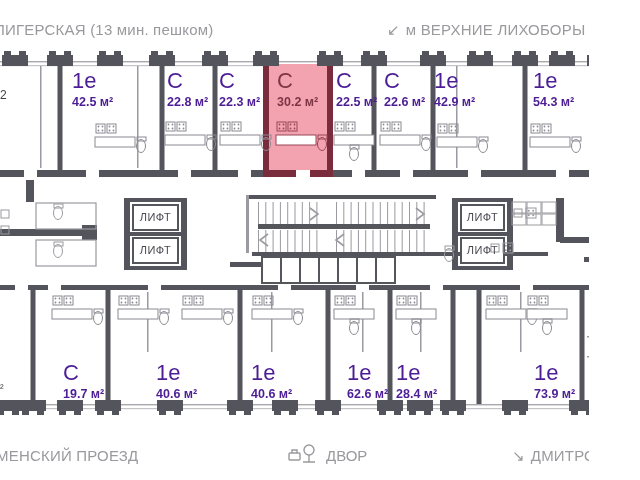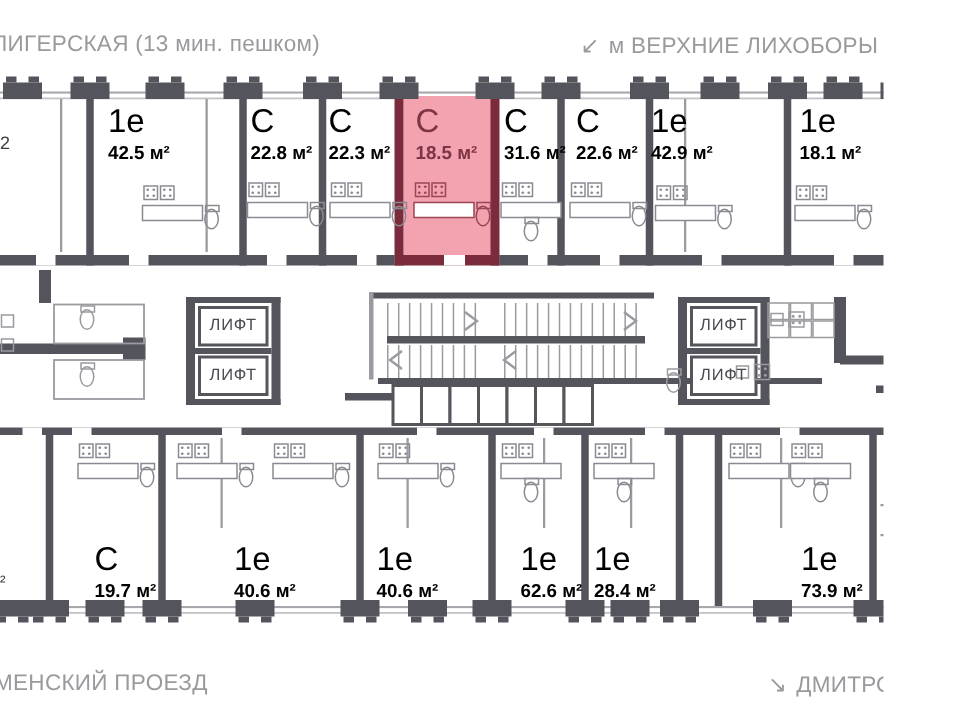--- a/index.html
+++ b/index.html
@@ -1,21 +1,21 @@
 <!DOCTYPE html>
 <html><head>
 <meta charset="utf-8">
 <style>
   html,body{margin:0;padding:0;background:#fff;}
   .screen{position:relative;width:589px;height:480px;background:#fff;overflow:hidden;
           font-family:"Liberation Sans",sans-serif;-webkit-font-smoothing:antialiased;}
   .street{position:absolute;font-size:15px;color:#9A9A9E;white-space:nowrap;letter-spacing:.2px;}
   .street .arr{font-size:15px;color:#9A9A9E;margin-right:6px;}
   #plan{position:absolute;left:0;top:0;}
-  .apt{position:absolute;color:#000000;line-height:1;cursor:pointer;}
+  .apt{position:absolute;color:#4c1d95;line-height:1;cursor:pointer;}
   .apt .t{font-size:22px;font-weight:500;}
   .apt .a{font-size:12.5px;margin-top:4px;font-weight:700;}
   .apt.hl{color:#7D3545;}
   .lift{position:absolute;width:45px;text-align:center;font-size:11px;color:#4A4A52;letter-spacing:.5px;}
   .frag{position:absolute;color:#3E3E46;line-height:1;}
   .wm{position:absolute;left:428px;top:356px;font-size:34px;font-weight:bold;color:#BFBFC4;opacity:.45;letter-spacing:4px;}
   .dvor{position:absolute;left:287px;top:443px;display:flex;align-items:center;gap:7px;color:#9A9A9E;font-size:15px;}
 </style>
 </head>
 <body>
@@ -523,37 +523,37 @@
   <div class="apt" style="left:167px;top:70px;">
     <div class="t">С</div>
     <div class="a">22.8 м²</div>
   </div>
   <div class="apt" style="left:219px;top:70px;">
     <div class="t">С</div>
     <div class="a">22.3 м²</div>
   </div>
   <div class="apt hl" style="left:277px;top:70px;">
     <div class="t">С</div>
-    <div class="a">18.5 м²</div>
+    <div class="a">30.2 м²</div>
   </div>
   <div class="apt" style="left:336px;top:70px;">
     <div class="t">С</div>
-    <div class="a">31.6 м²</div>
+    <div class="a">22.5 м²</div>
   </div>
   <div class="apt" style="left:384px;top:70px;">
     <div class="t">С</div>
     <div class="a">22.6 м²</div>
   </div>
   <div class="apt" style="left:434px;top:70px;">
     <div class="t">1е</div>
     <div class="a">42.9 м²</div>
   </div>
   <div class="apt" style="left:533px;top:70px;">
     <div class="t">1е</div>
-    <div class="a">18.1 м²</div>
+    <div class="a">54.3 м²</div>
   </div>
 
   <div class="apt" style="left:63px;top:362px;">
     <div class="t">С</div>
     <div class="a">19.7 м²</div>
   </div>
   <div class="apt" style="left:156px;top:362px;">
     <div class="t">1е</div>
     <div class="a">40.6 м²</div>
   </div>
@@ -583,16 +583,27 @@
   <div class="frag" style="left:0;top:383px;font-size:11px;">²</div>
   <div class="frag" style="left:626px;top:183px;font-size:22px;font-weight:500;">2</div>
   <div class="frag" style="left:626px;top:207px;font-size:12px;">5</div>
   <div class="frag" style="left:622px;top:240px;font-size:24px;font-weight:500;">3</div>
   <div class="frag" style="left:623px;top:264px;font-size:12px;">7</div>
 
 
   <div class="street" style="left:-4px;top:447px;">
     <span>МЕНСКИЙ ПРОЕЗД</span>
   </div>
+  <div class="dvor">
+    <svg width="32" height="24" viewBox="0 0 32 24">
+      <g fill="none" stroke="#9A9A9E" stroke-width="1.4">
+        <rect x="2" y="10" width="11" height="7" rx="1"></rect>
+        <path d="M5 10 v-3 h5 v3"></path>
+        <circle cx="22" cy="7" r="5"></circle>
+        <path d="M22 12 v7 M16 19 h12"></path>
+      </g>
+    </svg>
+    <span>ДВОР</span>
+  </div>
   <div class="street" style="left:512px;top:447px;">
     <span class="arr">↘</span><span>ДМИТРОВСКОЕ</span>
   </div>
 </div>
 
 </body></html>

